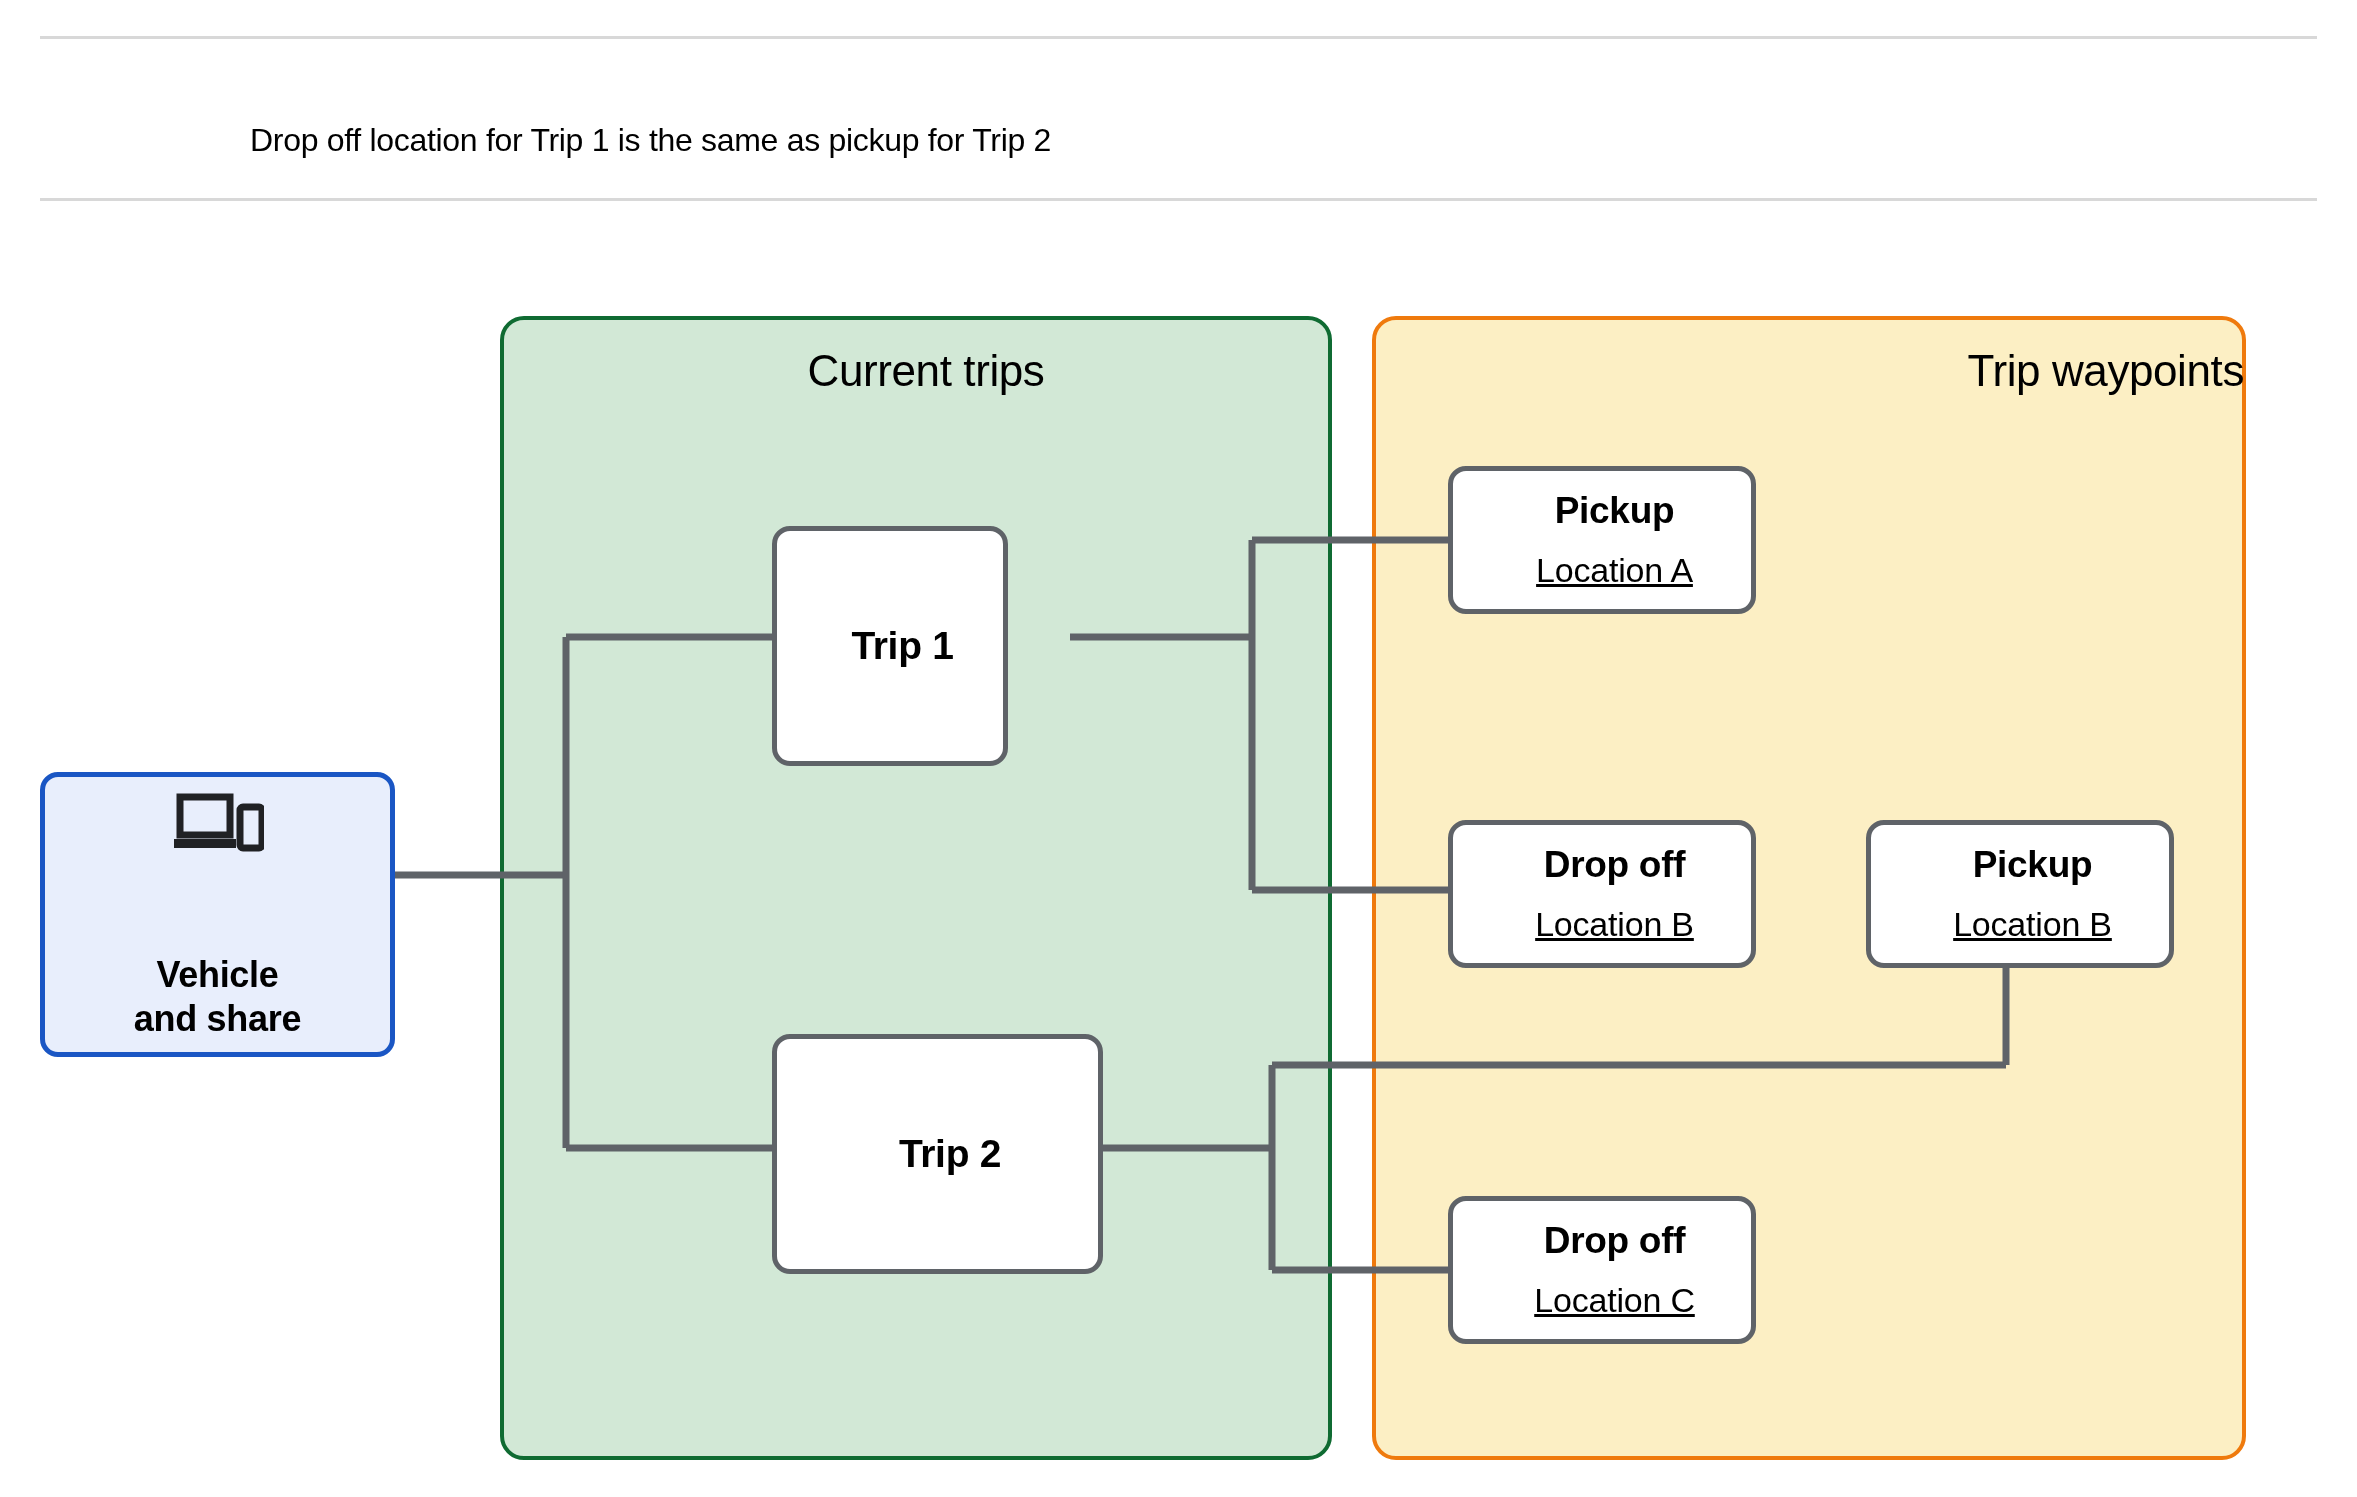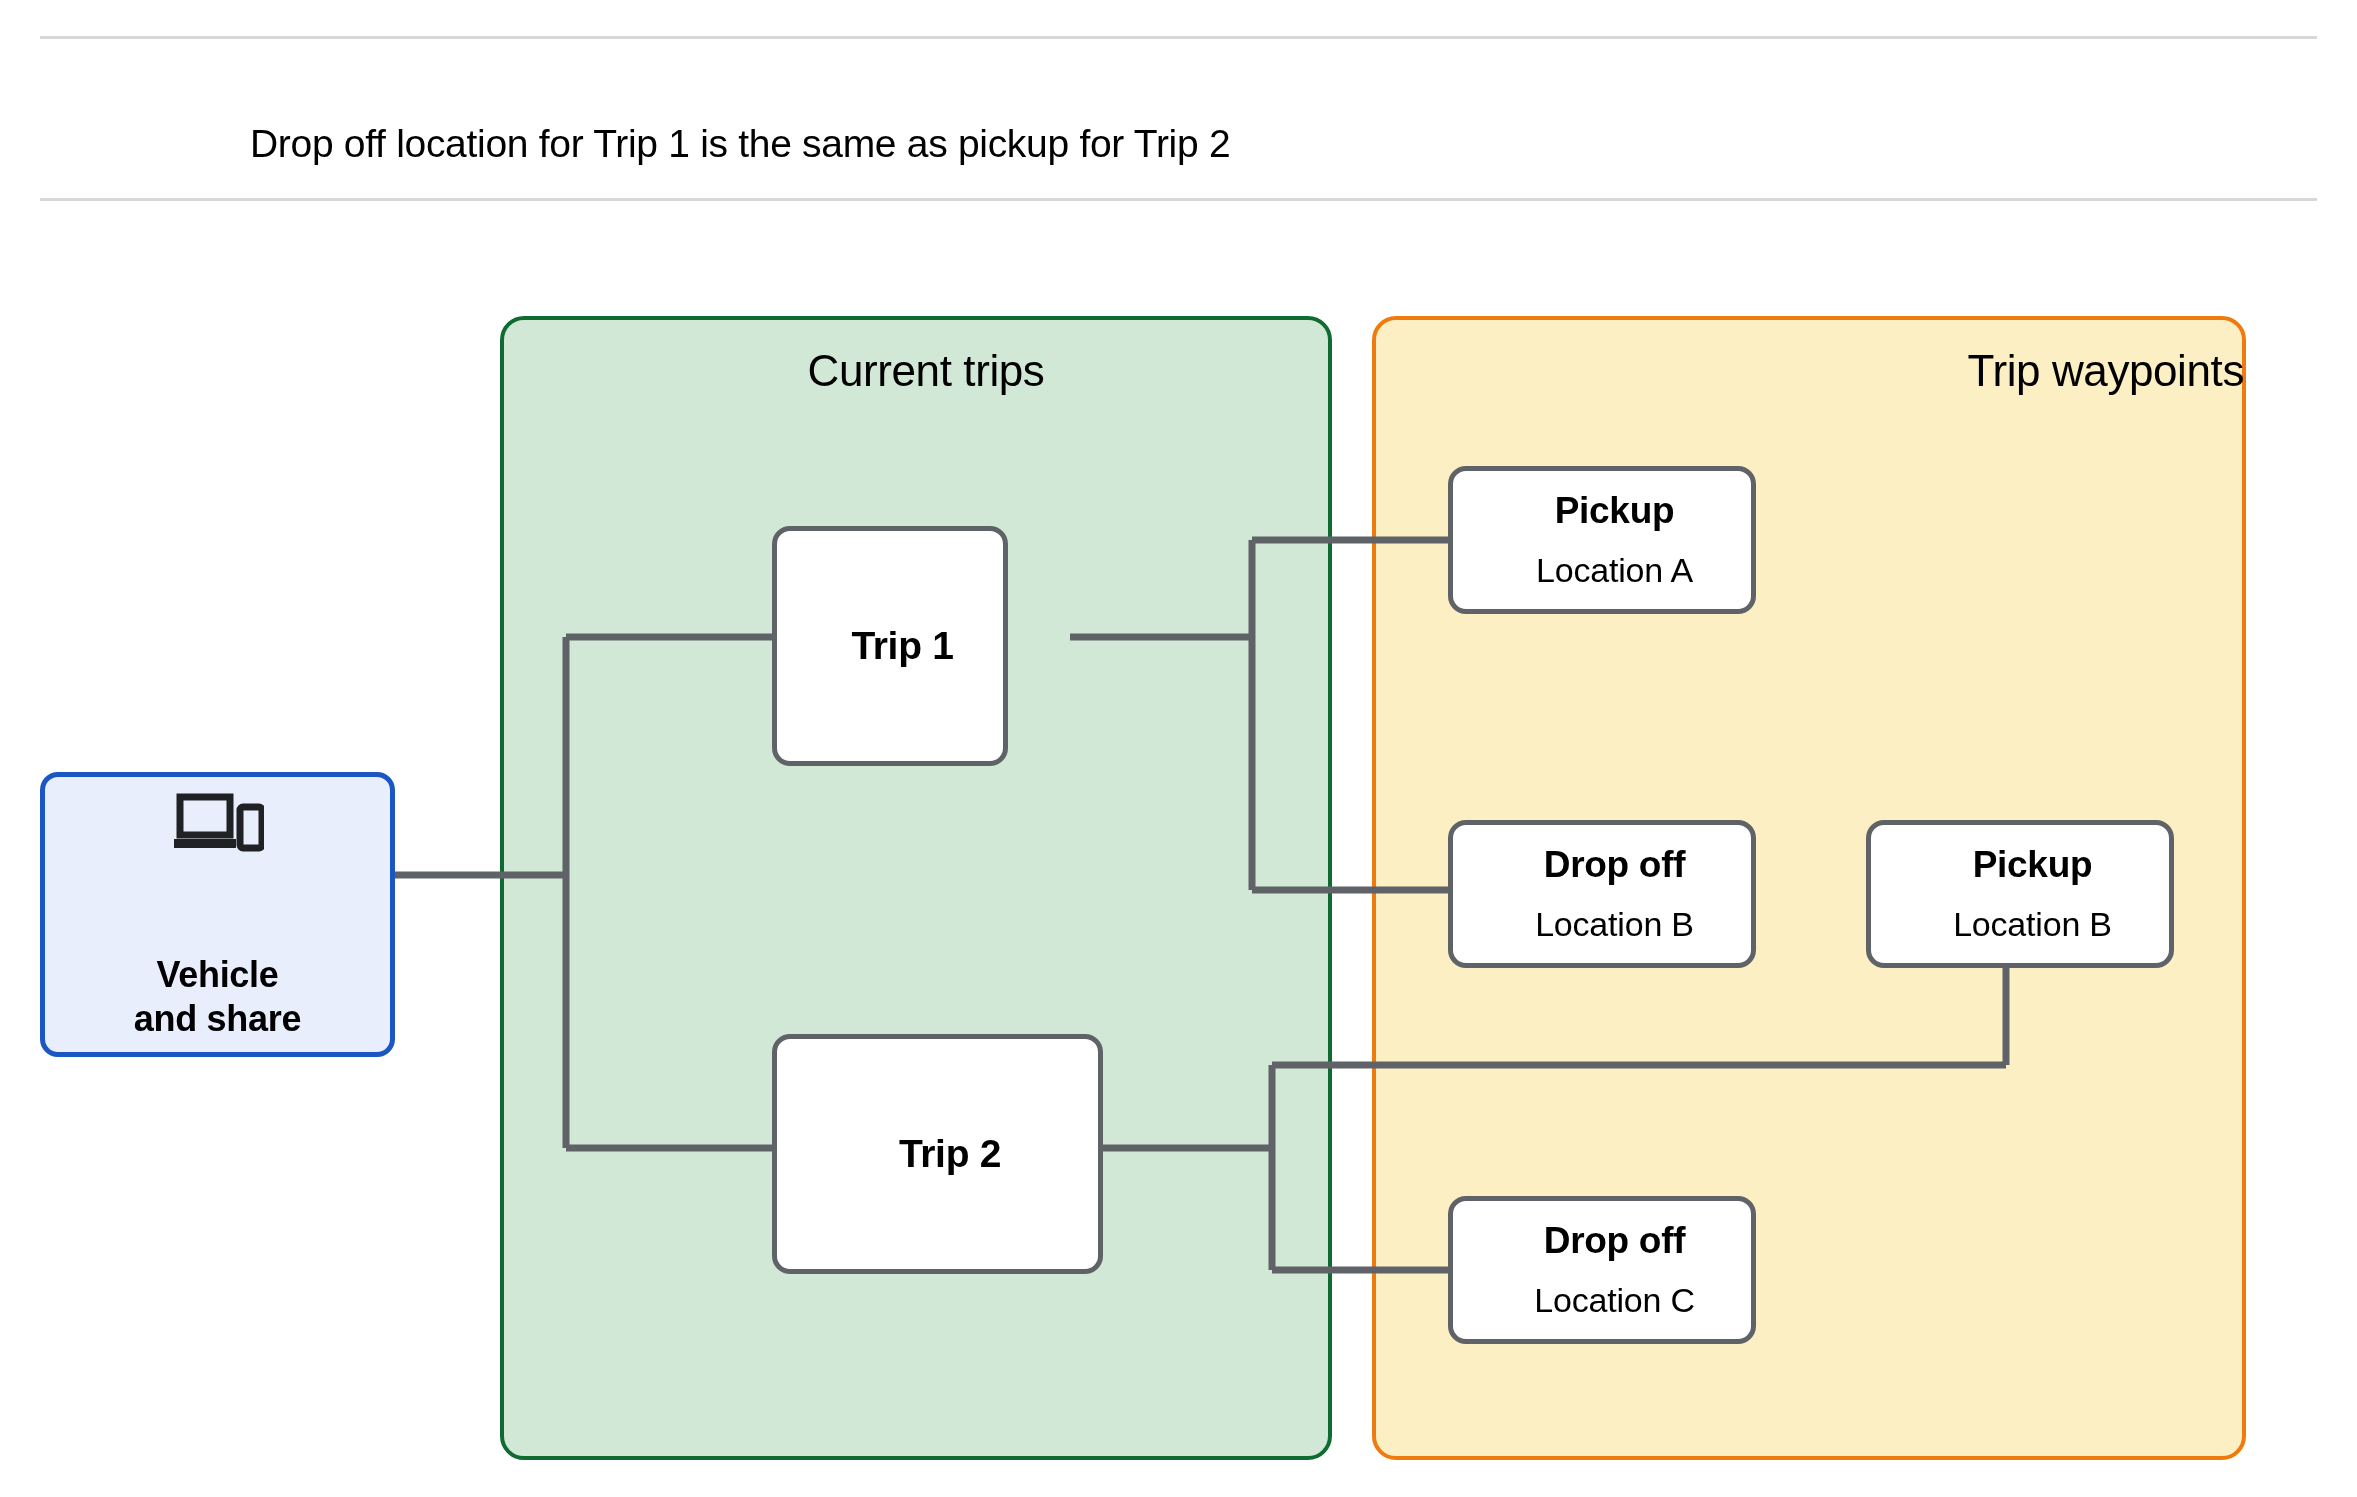--- a/index.html
+++ b/index.html
@@ -38,21 +38,21 @@
     top: 62px;
     font-size: 47px;
     font-weight: bold;
     letter-spacing: -0.5px;
     white-space: nowrap;
   }
   .scenario-sub {
     position: absolute;
     left: 250px;
     top: 122px;
-    font-size: 39px;
+    font-size: 32px;
     font-weight: normal;
     letter-spacing: -0.3px;
     white-space: nowrap;
   }
 
   
   #diagram {
     position: absolute;
     left: 0;
     top: 0;
@@ -86,20 +86,21 @@
     font-weight: bold;
     line-height: 1.12;
     letter-spacing: -0.3px;
   }
   .node-sub {
     font-size: 34px;
     font-weight: normal;
     line-height: 1.15;
     letter-spacing: -0.2px;
     margin-top: 20px;
+    text-decoration: underline;
   }
   .trip-label {
     font-size: 39px;
     font-weight: bold;
     letter-spacing: -0.3px;
   }
   .vehicle-icon {
     margin-bottom: 54px;
     line-height: 0;
   }

